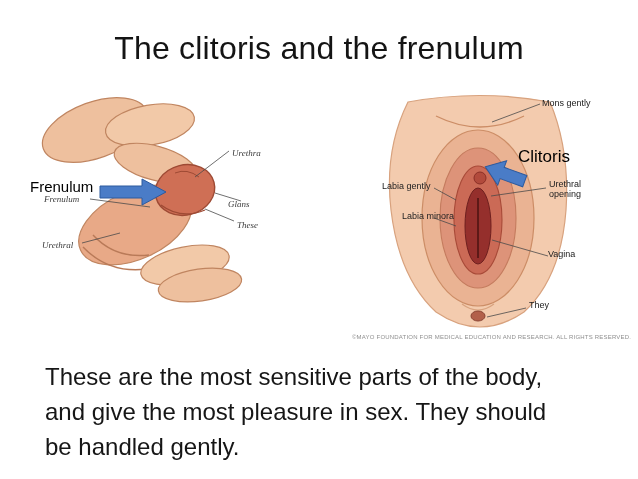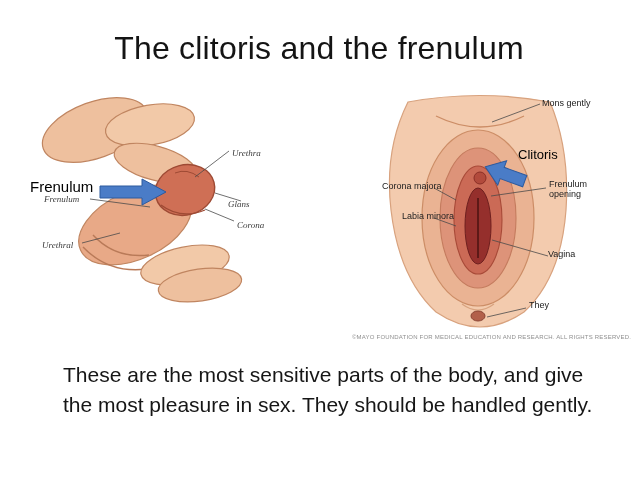--- a/index.html
+++ b/index.html
@@ -28,24 +28,24 @@
     font:9px "Liberation Sans",sans-serif;
     color:#222;white-space:nowrap;
   }
   .anno.wrap{white-space:normal;width:44px;line-height:1.15;}
   .callout{
     position:absolute;
     color:#000;white-space:nowrap;
     font-family:"Liberation Sans",sans-serif;
   }
   .callout.left{font-size:15px;}
-  .callout.right{font-size:13px;}
+  .callout.right{font-size:17px;}
   .bodytext{
-    position:absolute;left:63px;top:360px;width:532px;
-    font-size:21px;line-height:1.45;color:#161616;
+    position:absolute;left:45px;top:360px;width:532px;
+    font-size:24px;line-height:1.45;color:#161616;
     font-family:"Liberation Sans",sans-serif;
   }
   .credit{
     position:absolute;left:352px;top:334px;width:276px;
     font-size:6px;color:#8f8f8f;text-align:right;
     letter-spacing:0.2px;white-space:nowrap;
     font-family:"Liberation Sans",sans-serif;
   }
   .lead{stroke:#4a4a4a;stroke-width:0.8;fill:none;}
   .skin-stroke{stroke:#c08560;stroke-width:1.2;}
@@ -82,21 +82,21 @@
       <path class="lead" d="M65 114 L125 122"></path>
     </g>
 
     <polygon points="75,101 117,101 117,94 141,107 117,120 117,113 75,113" fill="#4a7cc7" stroke="#2d5a9e" stroke-width="1"></polygon>
   </svg>
 
   <div class="callout left" style="left:30px;top:178px;">Frenulum</div>
   <div class="lbl-left" style="left:232px;top:148px;">Urethra</div>
   <div class="lbl-left" style="left:44px;top:194px;">Frenulum</div>
   <div class="lbl-left" style="left:228px;top:199px;">Glans</div>
-  <div class="lbl-left" style="left:237px;top:220px;">Corona</div>
+  <div class="lbl-left" style="left:237px;top:220px;">These</div>
   <div class="lbl-left" style="left:42px;top:240px;">Urethral</div>
 
   <svg class="diagram-svg" style="left:350px;top:88px;" width="285" height="265" viewBox="0 0 285 265">
 
     <path d="M58 14 q72 -13 142 0 q20 48 16 108 q-5 68 -42 102 q-44 30 -88 0 q-37 -34 -45 -102 q-7 -60 17 -108 z" fill="#f3cbae" stroke="#d8a27e" stroke-width="1.2"></path>
     <path d="M86 28 q44 22 88 0" fill="none" stroke="#cc8d66" stroke-width="1.3"></path>
 
     <ellipse cx="128" cy="130" rx="56" ry="88" fill="#eab393" stroke="#cc8d66" stroke-width="1.2"></ellipse>
     <ellipse cx="128" cy="130" rx="38" ry="70" fill="#dd9379" stroke="#c47b5e" stroke-width="1.1"></ellipse>
 
@@ -117,22 +117,22 @@
       <path class="lead" d="M84 130 L106 138"></path>
       <path class="lead" d="M198 168 L142 152"></path>
       <path class="lead" d="M176 220 L137 229"></path>
     </g>
 
     <polygon points="176,80 152,80 152,73 134,86 152,99 152,92 176,92" transform="rotate(20 155 86)" fill="#4a7cc7" stroke="#2d5a9e" stroke-width="1"></polygon>
   </svg>
 
   <div class="callout right" style="left:518px;top:147px;">Clitoris</div>
   <div class="anno" style="left:542px;top:98px;">Mons gently</div>
-  <div class="anno" style="left:382px;top:181px;">Corona majora</div>
-  <div class="anno wrap" style="left:549px;top:179px;">Frenulum opening</div>
+  <div class="anno" style="left:382px;top:181px;">Labia gently</div>
+  <div class="anno wrap" style="left:549px;top:179px;">Urethral opening</div>
   <div class="anno" style="left:382px;top:211px;padding-left:20px;">Labia minora</div>
   <div class="anno" style="left:548px;top:249px;">Vagina</div>
   <div class="anno" style="left:529px;top:300px;">They</div>
   <div class="credit">©MAYO FOUNDATION FOR MEDICAL EDUCATION AND RESEARCH. ALL RIGHTS RESERVED.</div>
 
   <div class="bodytext">These are the most sensitive parts of the body, and give the most pleasure in sex. They should be handled gently.</div>
 
 </div>
 
 </body></html>

